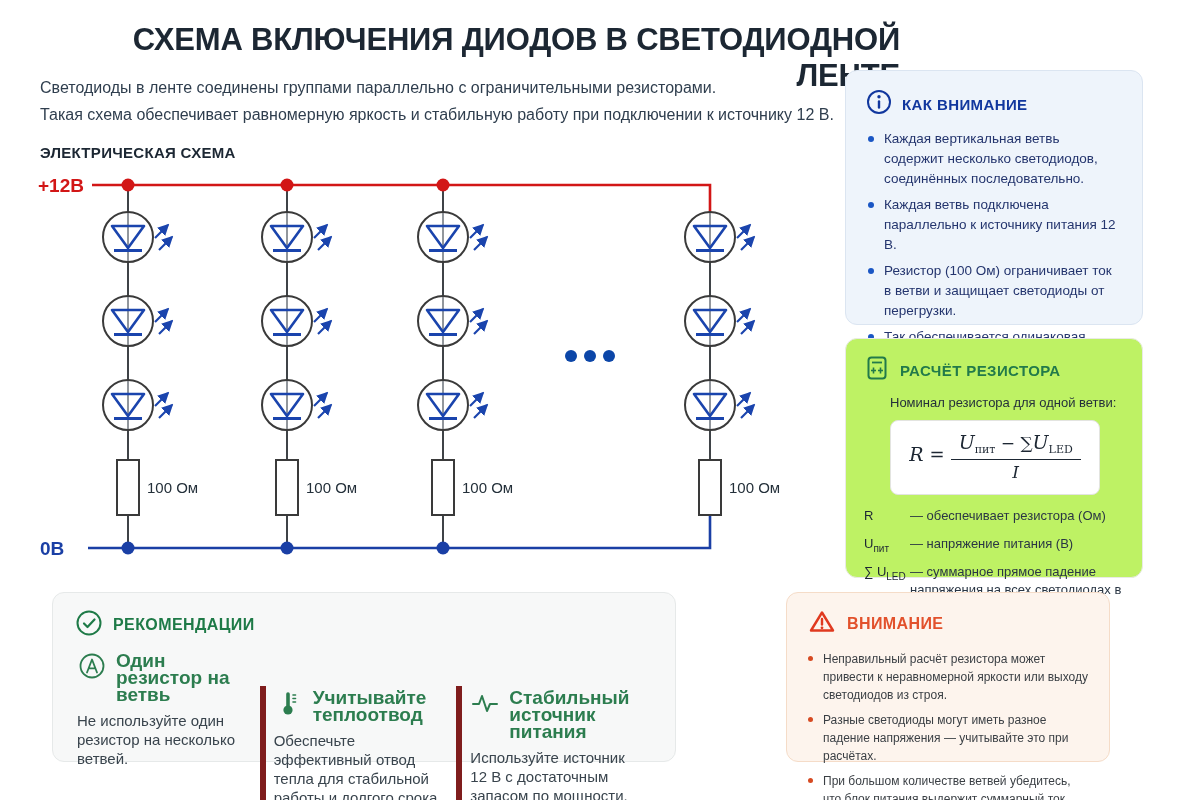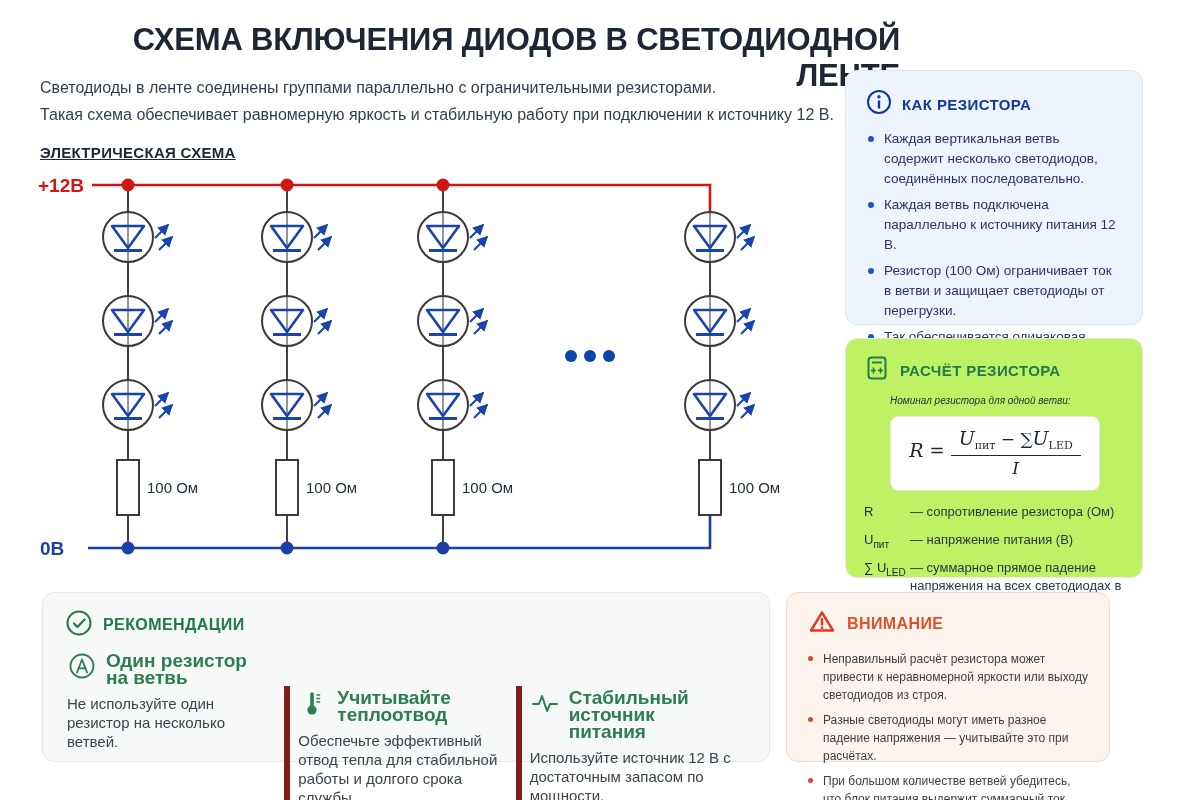--- a/index.html
+++ b/index.html
@@ -13,21 +13,21 @@
   }
   .abs { position:absolute; }
 
   
   #page-title {
     left:40px; top:22px; width:860px;
     font-size:31px; font-weight:800; letter-spacing:-0.2px;
     color:#1c2733; text-transform:uppercase;text-align:right;
   }
   #subtitle { left:40px; top:74px; width:800px; font-size:16px; line-height:27px; color:#2f3e4e; }
-  #schematic-title { left:40px; top:144px; font-size:15px; font-weight:bold; color:#1c2733; letter-spacing:0.3px;text-decoration:underline; }
+  #schematic-title { left:40px; top:144px; font-size:15px; font-weight:bold; color:#1c2733; letter-spacing:0.3px; }
 
   
   #schematic-svg { left:0; top:160px; }
   .rail-label { font-family:"Liberation Sans", sans-serif; font-size:19px; font-weight:bold; }
   .res-label  { font-family:"Liberation Sans", sans-serif; font-size:15px; fill:#24303a; }
 
   
   .card { position:absolute; border-radius:12px; }
   #how-card {
     left:845px; top:70px; width:298px; height:255px;
@@ -46,21 +46,21 @@
   ul.dotlist li {
     position:relative; padding-left:18px;
     font-size:13.5px; line-height:20px; margin-bottom:6px;
   }
   #how-card ul.dotlist li { color:#24356e; }
   #how-card ul.dotlist li::before {
     content:""; position:absolute; left:2px; top:7px;
     width:6px; height:6px; border-radius:50%; background:#1a56c4;
   }
 
-  #calc-intro { font-size:10px; color:#24303a; margin:2px 0 10px 26px;font-style:italic; }
+  #calc-intro { font-size:13px; color:#24303a; margin:2px 0 10px 26px; }
 
   .formula-box {
     width:210px; margin-left:26px; background:#ffffff;
     border:1px solid #e3e4e0; border-radius:8px;
     padding:10px 0 12px; text-align:center;
     font-family:"DejaVu Serif", serif; color:#1d2733;
   }
   .formula-box .f-var { font-style:italic; font-size:19px; }
   .formula-box .f-eq  { font-size:18px; padding:0 6px; }
   .frac { display:inline-block; vertical-align:middle; text-align:center; }
@@ -70,21 +70,21 @@
   .frac .f-sig { font-style:normal; }
 
   .legend { margin-top:12px; }
   .legend-row { display:flex; font-size:13px; line-height:18px; color:#2a3644; margin-bottom:5px; }
   .legend-row .sym { min-width:46px; flex:0 0 auto; padding-right:4px; color:#1d2733; }
   .legend-row .sym sub { font-size:10px; }
   .legend-row .desc { flex:1; }
 
   
   #rec-card {
-    left:42px; top:592px; width:728px; height:170px;
+    left:52px; top:592px; width:624px; height:170px;
     background:#f7f8f8; border:1px solid #e6e9e9; padding:16px 22px;
   }
   #rec-card .card-head { margin-bottom:8px; }
   #rec-card .ttl { font-size:16px; color:#1e7a47; letter-spacing:0.4px; }
   .rec-cols { display:flex; }
   .rec-col { flex:1; padding:2px 14px 0 2px; }
   .rec-col + .rec-col { border-left:6px solid #7f1d1d; padding-left:8px;margin-top:37px; }
   .rec-head { display:flex; gap:9px; margin-bottom:8px; }
   .rec-head .rec-ttl { font-size:19px; font-weight:bold; color:#2c7d4f; line-height:17px; padding-top:1px; }
   .rec-txt { font-size:15px; line-height:19px; color:#39444d; }
@@ -187,21 +187,21 @@
 
 <div id="how-card" class="card">
   <div class="card-head">
     <span class="icn">
       <svg width="26" height="26" viewBox="-13 -13 26 26">
         <circle r="11" fill="none" stroke="#11379e" stroke-width="2"></circle>
         <line x1="0" y1="-0.5" x2="0" y2="5.5" stroke="#11379e" stroke-width="2.4" stroke-linecap="round"></line>
         <circle cx="0" cy="-5.2" r="1.7" fill="#11379e"></circle>
       </svg>
     </span>
-    <span class="ttl">КАК РЕЗИСТОРА</span>
+    <span class="ttl">КАК ВНИМАНИЕ</span>
   </div>
   <ul class="dotlist">
     <li>Каждая вертикальная ветвь содержит несколько светодиодов, соединённых последовательно.</li>
     <li>Каждая ветвь подключена параллельно к источнику питания 12 В.</li>
     <li>Резистор (100 Ом) ограничивает ток в ветви и защищает светодиоды от перегрузки.</li>
     <li>Так обеспечивается одинаковая яркость во всех ветвях ленты.</li>
   </ul>
 </div>
 
 <div id="calc-card" class="card">
@@ -218,21 +218,21 @@
     </span>
     <span class="ttl">РАСЧЁТ РЕЗИСТОРА</span>
   </div>
   <div id="calc-intro">Номинал резистора для одной ветви:</div>
   <div class="formula-box">
     <span class="f-var">R</span><span class="f-eq">=</span><span class="frac"><span class="num"><span class="f-var">U</span><sub>пит</sub><span> − </span><span class="f-sig">∑</span><span class="f-var">U</span><sub>LED</sub></span><span class="den f-var">I</span></span>
   </div>
   <div class="legend">
     <div class="legend-row">
       <span class="sym"><span>R</span><sub></sub></span>
-      <span class="desc">— сопротивление резистора (Ом)</span>
+      <span class="desc">— обеспечивает резистора (Ом)</span>
     </div>
     <div class="legend-row">
       <span class="sym"><span>U</span><sub>пит</sub></span>
       <span class="desc">— напряжение питания (В)</span>
     </div>
     <div class="legend-row">
       <span class="sym"><span>∑ U</span><sub>LED</sub></span>
       <span class="desc">— суммарное прямое падение напряжения на всех светодиодах в ветви (В)</span>
     </div>
     <div class="legend-row">

